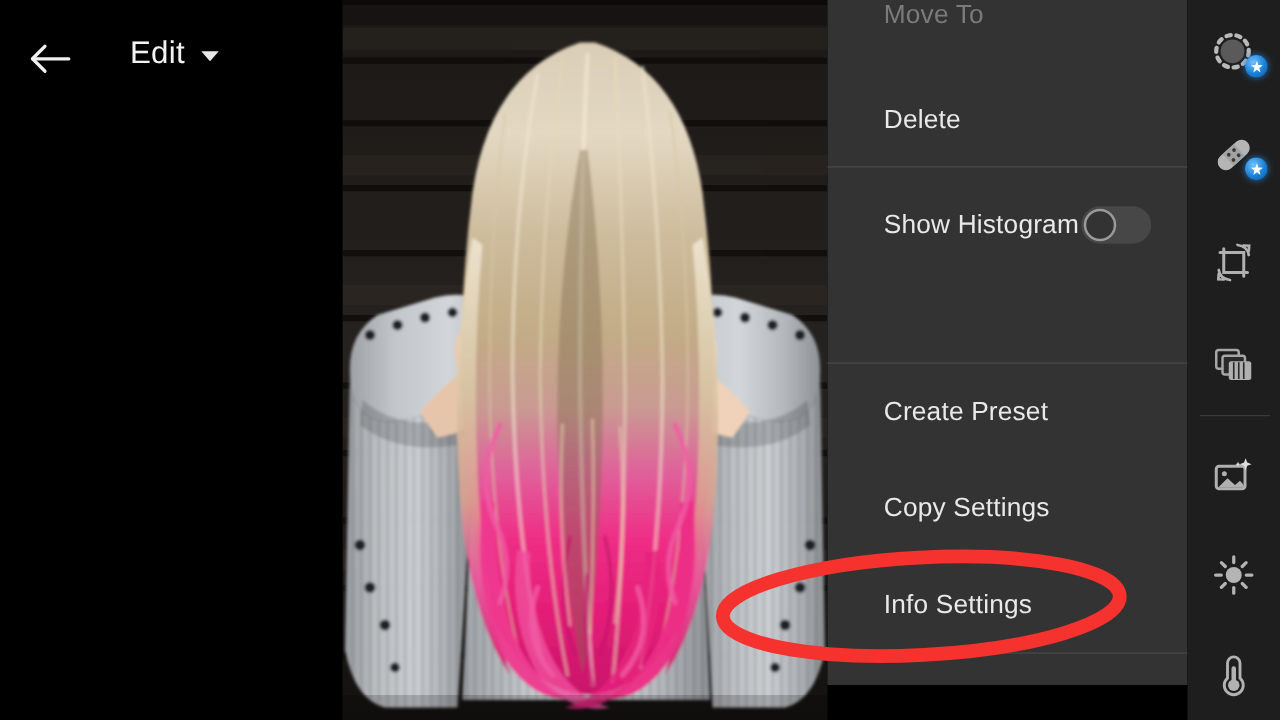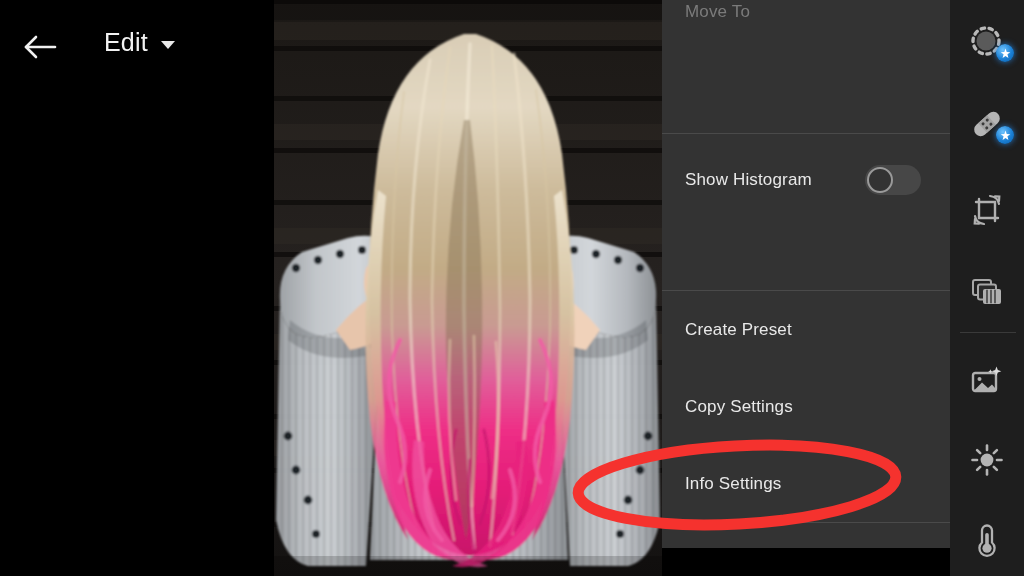--- a/index.html
+++ b/index.html
@@ -22,21 +22,21 @@
          border-top:8px solid #e8e8e8;margin-top:4px;}
 
   
   .photo{position:absolute;left:274px;top:0;width:388px;height:576px;overflow:hidden;background:#141210;}
   .photo svg{display:block;width:388px;height:576px;}
 
   
   .menu{position:absolute;left:662px;top:0;width:288px;height:548px;background:#333333;}
   .menu-item{position:absolute;left:0;width:288px;display:flex;align-items:center;
              box-sizing:border-box;padding-left:23px;cursor:pointer;}
-  .menu-item .label{color:#e9e9e9;font-size:17px;letter-spacing:.15px;white-space:nowrap;}
+  .menu-item .label{color:#e9e9e9;font-size:21px;letter-spacing:.15px;white-space:nowrap;margin-left:22px;}
   .menu-item.dim .label{color:#7b7b7b;}
   .divider{position:absolute;left:0;width:288px;height:1px;background:#4a4a4a;}
   .toggle{position:absolute;right:29px;width:56px;height:30px;border-radius:15px;
           background:#474747;display:flex;align-items:center;cursor:pointer;}
   .toggle .knob{width:26px;height:26px;border-radius:50%;background:#333333;
                 border:2px solid #9a9a9a;box-sizing:border-box;margin-left:2px;}
 
   
   .annot{position:absolute;left:570px;top:438px;width:345px;height:95px;pointer-events:none;}
 
@@ -276,20 +276,23 @@
       <rect x="0" y="556" width="388" height="20" fill="#000" opacity="0.18"></rect>
     </svg>
   </div>
 
   <div class="menu">
 
     <div class="menu-item dim" style="top:0px;height:44px;">
       <span class="label" style="position:relative;top:-10px;">Move To</span>
     </div>
 
+    <div class="menu-item" style="top:72px;height:48px;">
+      <span class="label">Delete</span>
+    </div>
 
     <div class="divider" style="top:133px;"></div>
 
     <div class="menu-item" style="top:150px;height:60px;">
       <span class="label">Show Histogram</span>
       <span class="toggle" style="top:15px;">
         <span class="knob"></span>
       </span>
     </div>
 

